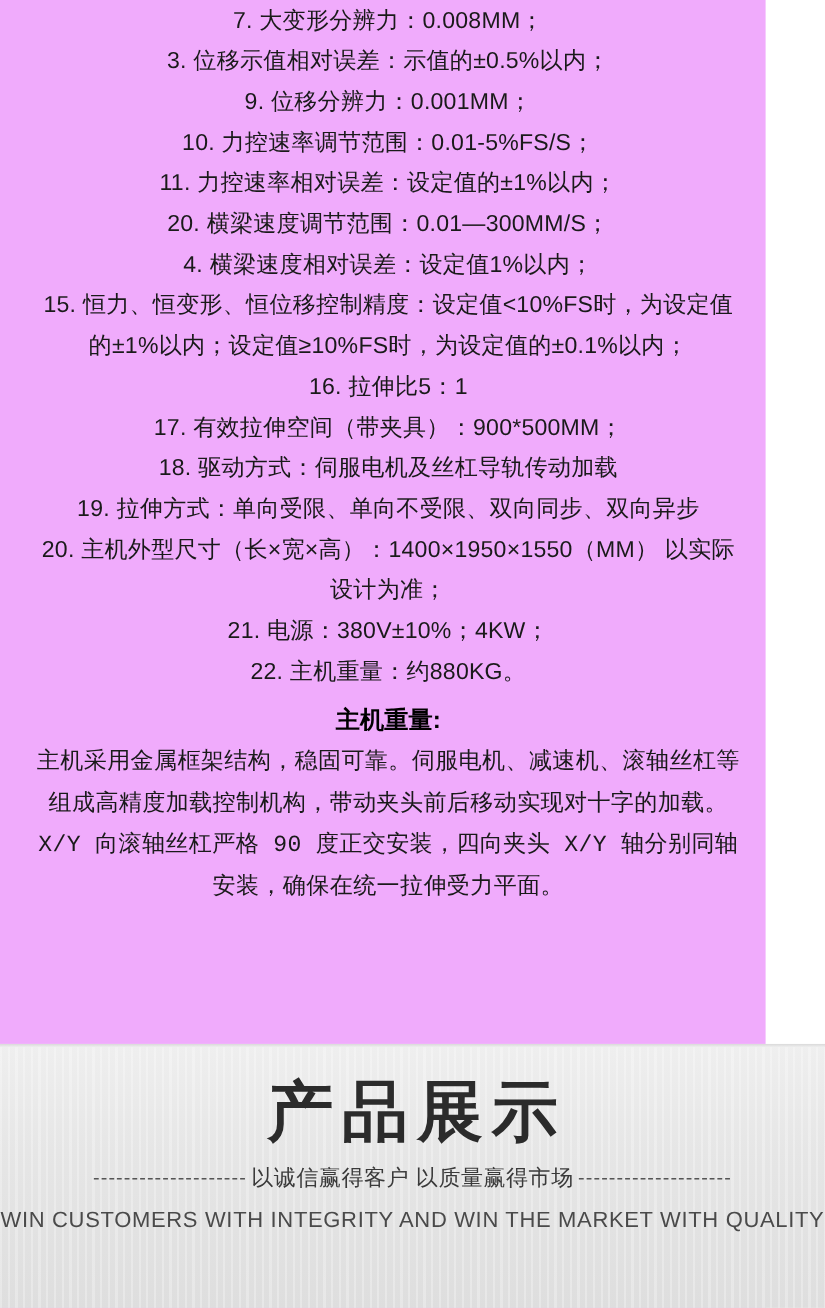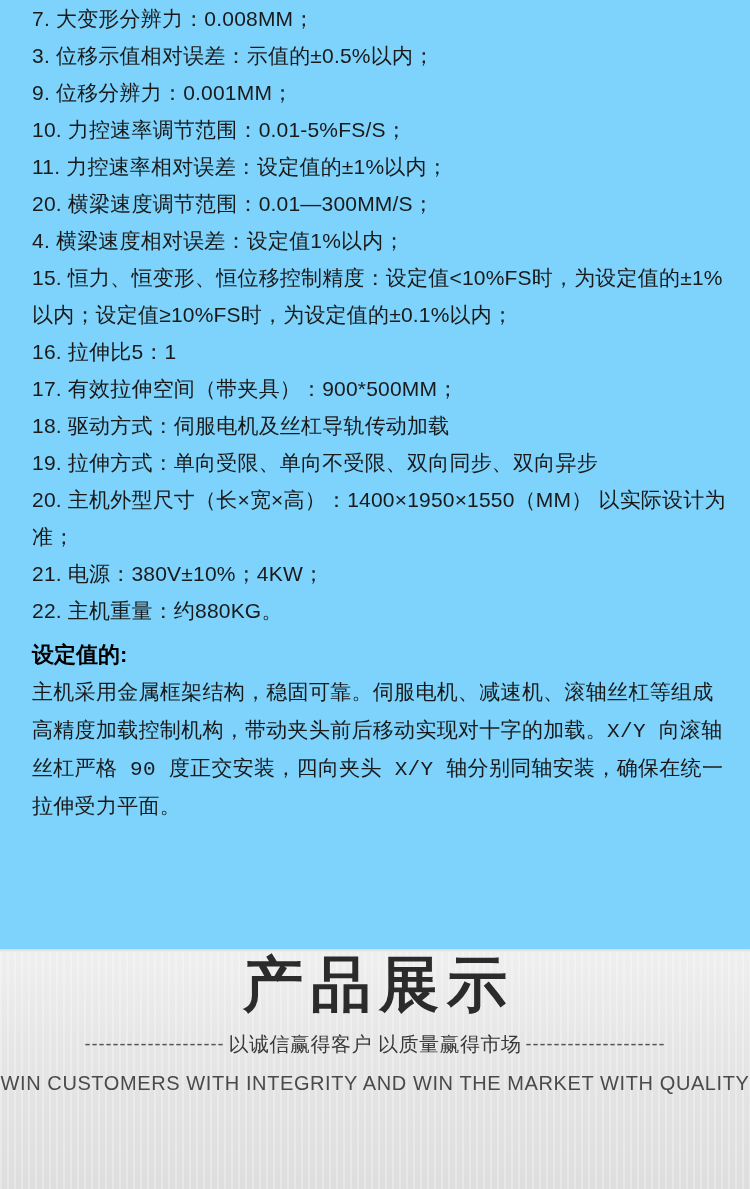--- a/index.html
+++ b/index.html
@@ -8,24 +8,25 @@
   }
   body {
     width: 750px;
     height: 1189px;
     background: #ffffff;
     font-family: "Liberation Sans", sans-serif;
     overflow: hidden;
   }
   .page {
     position: relative;
-    width: 750px;
+    width: 696px;
     height: 1189px;
-    background: #7dd3fc;
+    background: #f0abfc;
     box-sizing: border-box;
+    text-align: center;
   }
   .spec-section {
     padding: 0 22px 0 32px;
     box-sizing: border-box;
   }
   .spec-line {
     font-size: 21px;
     line-height: 37px;
     color: #1a1a1a;
     letter-spacing: 0.2px;
@@ -75,20 +76,21 @@
     background: linear-gradient(180deg,#d9d9d9,#efefef);
   }
   .banner-inner {
     position: relative;
     width: 750px;
     height: 240px;
     display: flex;
     flex-direction: column;
     align-items: center;
     justify-content: flex-start;
+    padding-top: 26px;
     box-sizing: border-box;
   }
   .banner-title {
     font-size: 60px;
     font-weight: bold;
     color: #2b2b2b;
     letter-spacing: 8px;
     line-height: 72px;
     text-indent: 8px;
   }
@@ -131,21 +133,21 @@
     <div class="spec-line">4. 横梁速度相对误差：设定值1%以内；</div>
     <div class="spec-line">15. 恒力、恒变形、恒位移控制精度：设定值&lt;10%FS时，为设定值的±1%以内；设定值≥10%FS时，为设定值的±0.1%以内；</div>
     <div class="spec-line">16. 拉伸比5：1</div>
     <div class="spec-line">17. 有效拉伸空间（带夹具）：900*500MM；</div>
     <div class="spec-line">18. 驱动方式：伺服电机及丝杠导轨传动加载</div>
     <div class="spec-line">19. 拉伸方式：单向受限、单向不受限、双向同步、双向异步</div>
     <div class="spec-line">20. 主机外型尺寸（长×宽×高）：1400×1950×1550（MM） 以实际设计为准；</div>
     <div class="spec-line">21. 电源：380V±10%；4KW；</div>
     <div class="spec-line">22. 主机重量：约880KG。</div>
 
-    <div class="section-title">设定值的:</div>
+    <div class="section-title">主机重量:</div>
     <div class="body-para">主机采用金属框架结构，稳固可靠。伺服电机、减速机、滚轴丝杠等组成高精度加载控制机构，带动夹头前后移动实现对十字的加载。X/Y 向滚轴丝杠严格 90 度正交安装，四向夹头 X/Y 轴分别同轴安装，确保在统一拉伸受力平面。</div>
   </div>
 
   <div class="banner">
     <div class="banner-stripes"></div>
     <div class="banner-top-edge"></div>
     <div class="banner-inner">
       <div class="banner-title">产品展示</div>
       <div class="banner-sub">
         <span class="dash">--------------------</span>

